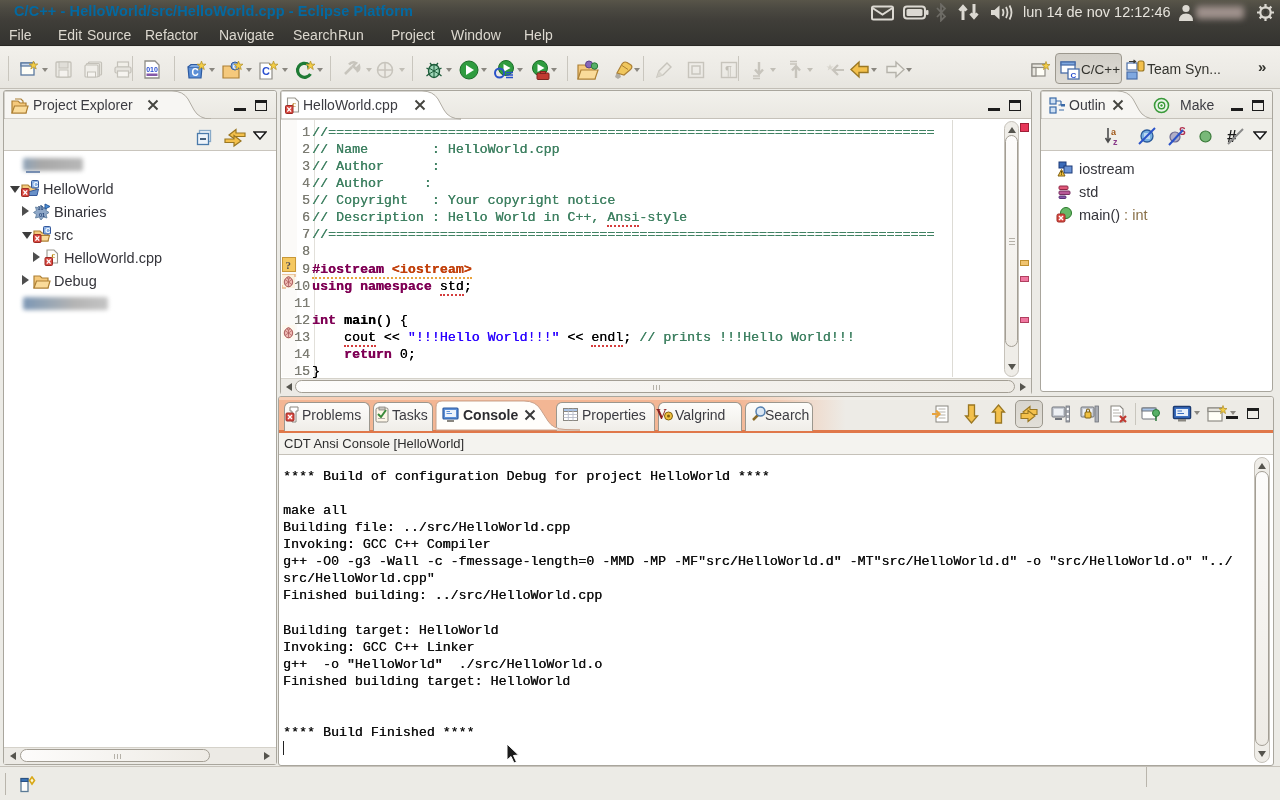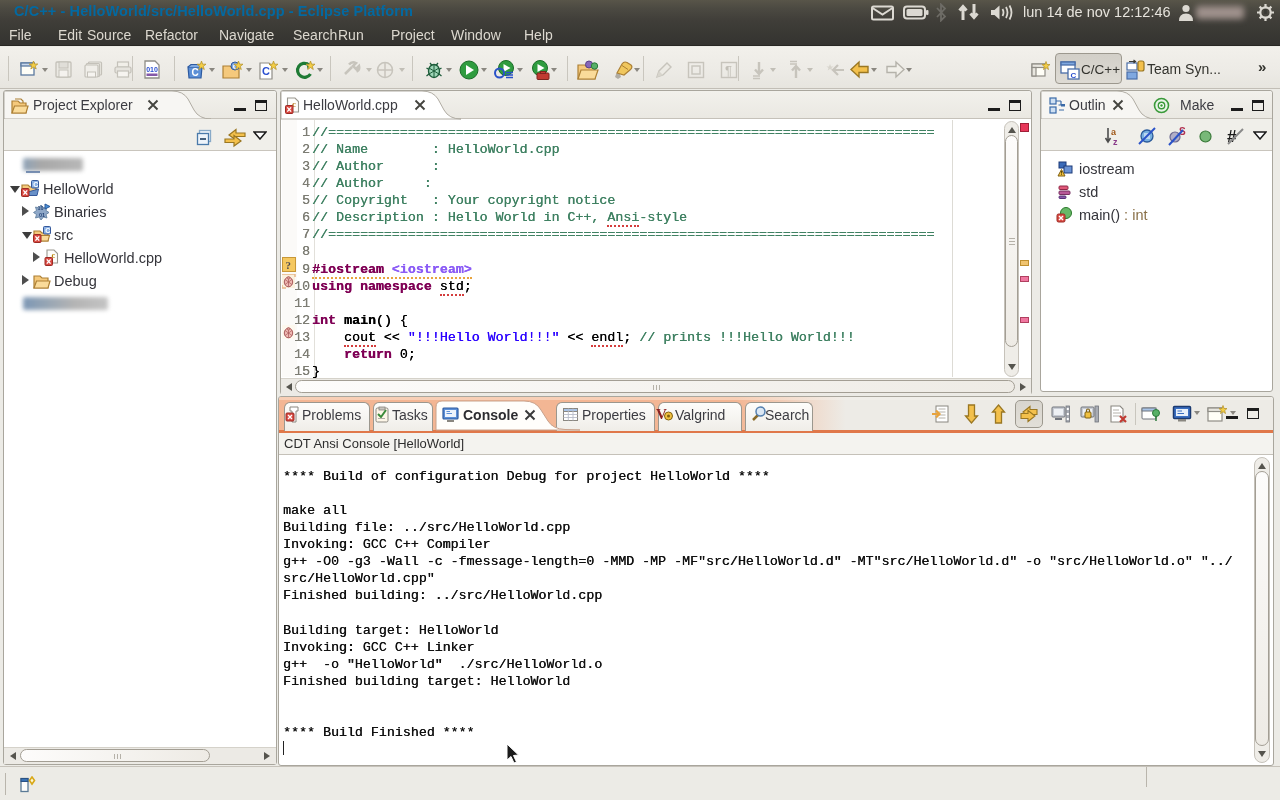--- a/index.html
+++ b/index.html
@@ -28,21 +28,21 @@
 
 .sb-track { position:absolute; background:#efede8; border:1px solid #c6c2ba; border-radius:8px; }
 .sb-thumb { position:absolute; background:linear-gradient(to bottom,#fdfcfb,#eeebe5); border:1px solid #a39e94; border-radius:7px; }
 .sb-thumb.v { background:linear-gradient(to right,#fdfcfb,#eeebe5); }
 .sb-arr { position:absolute; width:0; height:0; }
 
 .code { font-family:"Liberation Mono", monospace; font-size:13.3px; line-height:17.07px; white-space:pre; text-shadow:0.3px 0 0 currentColor; }
 .kw { color:#7f0055; font-weight:bold; }
 .cm { color:#3f8162; }
 .str { color:#2a00ff; }
-.inc { color:#8b5cf6; font-weight:bold; }
+.inc { color:#c2410c; font-weight:bold; }
 .sqr { border-bottom:2px dotted #d43d3d; }
 .sqy { border-bottom:2px dotted #e8a33d; }
 .ctab { position:absolute; top:5px; height:29px; background:linear-gradient(to bottom,#fdfdfb,#efede8);
   border:1px solid #9b978e; border-bottom:none; border-radius:6px 6px 0 0; }
 .trow { position:absolute; left:0; height:20px; }
 .ticon { position:absolute; top:1px; }
 .tlabel { position:absolute; top:2px; font-size:14.5px; color:#35353b; white-space:nowrap; }
 .arr { position:absolute; width:0; height:0; }
 .arr.dn { top:7px; border-left:5px solid transparent; border-right:5px solid transparent; border-top:7px solid #3c3c3c; }
 .arr.rt { top:4px; border-top:5px solid transparent; border-bottom:5px solid transparent; border-left:7px solid #4e4e4e; }

